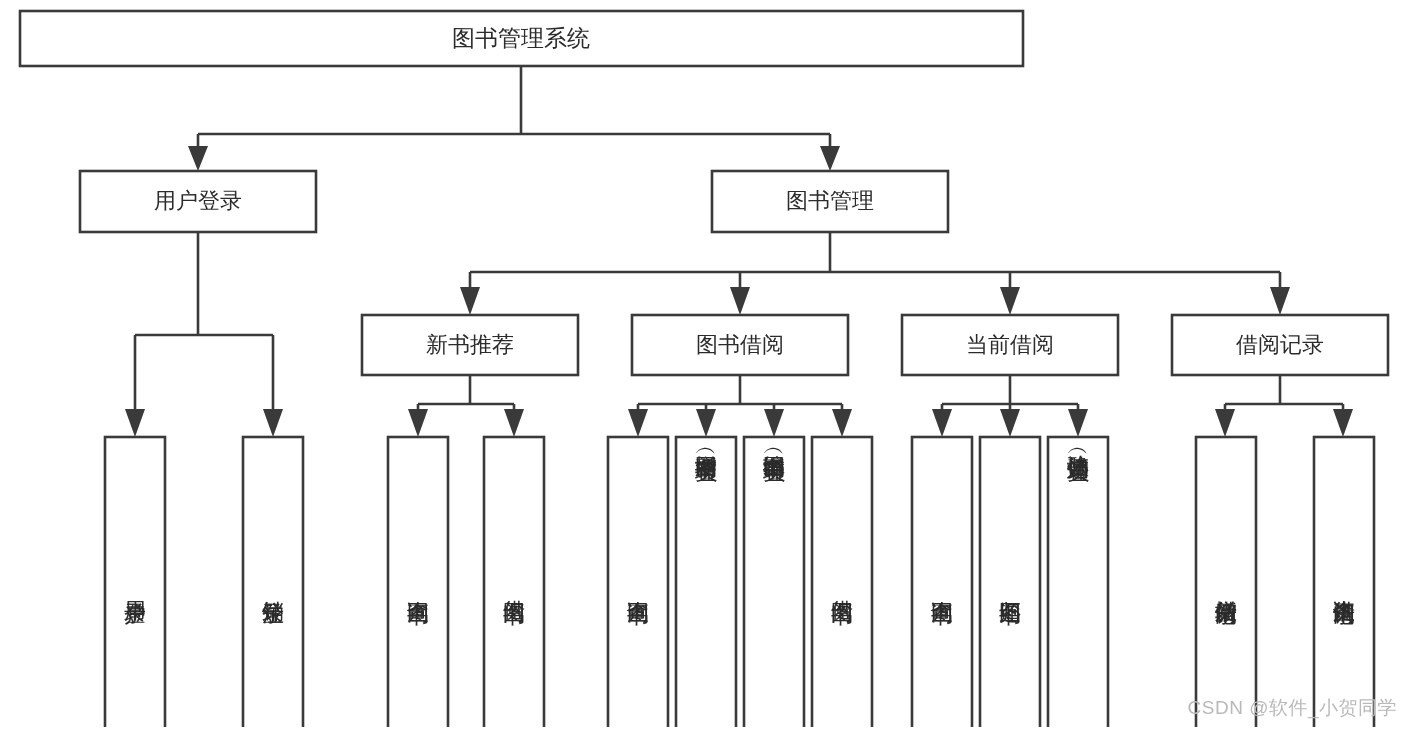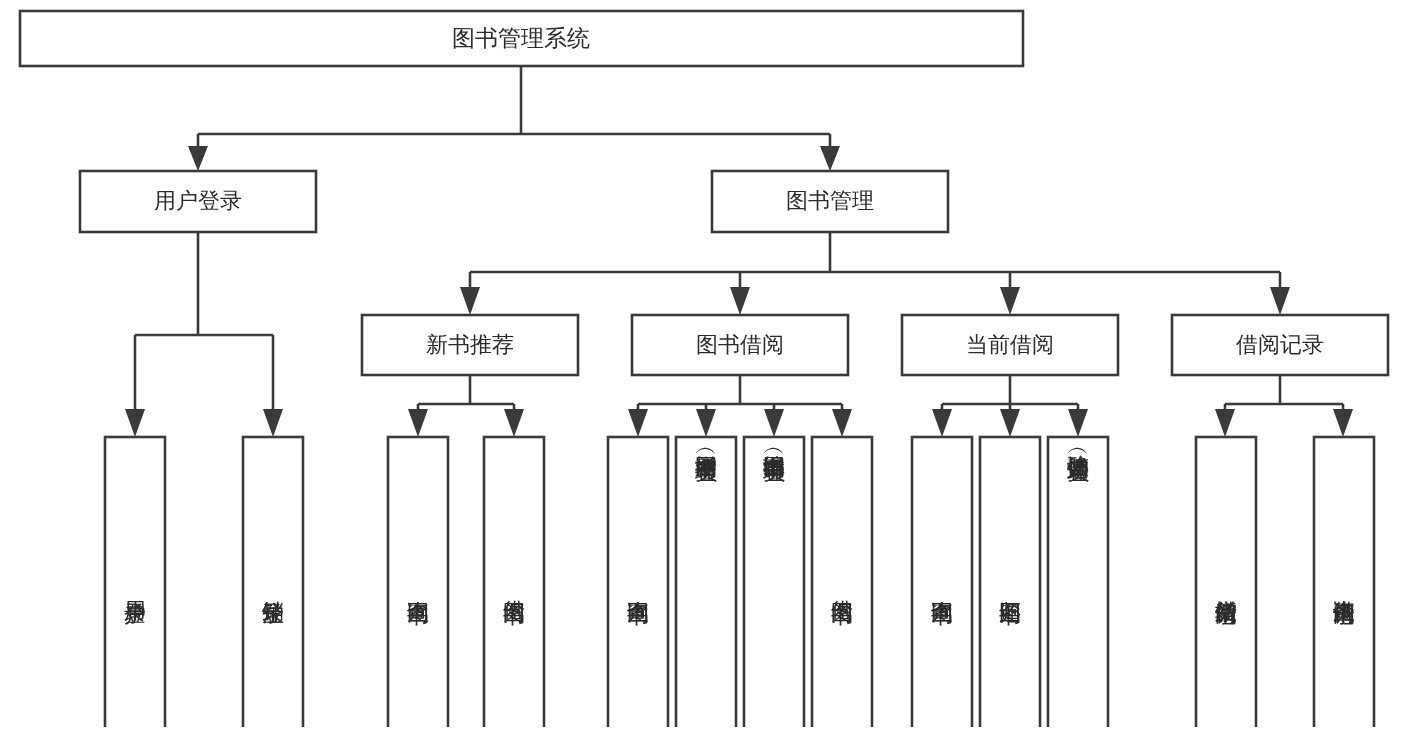--- a/index.html
+++ b/index.html
@@ -239,14 +239,15 @@
   </div>
 
   <div class="vlabel-wrap" style="left:1196px; top:437px; width:60px; height:296px;">
     <span class="vlabel">新增借阅记录</span>
   </div>
 
   <div class="vlabel-wrap" style="left:1314px; top:437px; width:60px; height:296px;">
     <span class="vlabel">查询借阅记录</span>
   </div>
 
+  <div id="watermark">CSDN @软件_小贺同学</div>
 
 </div>
 
 </body></html>

